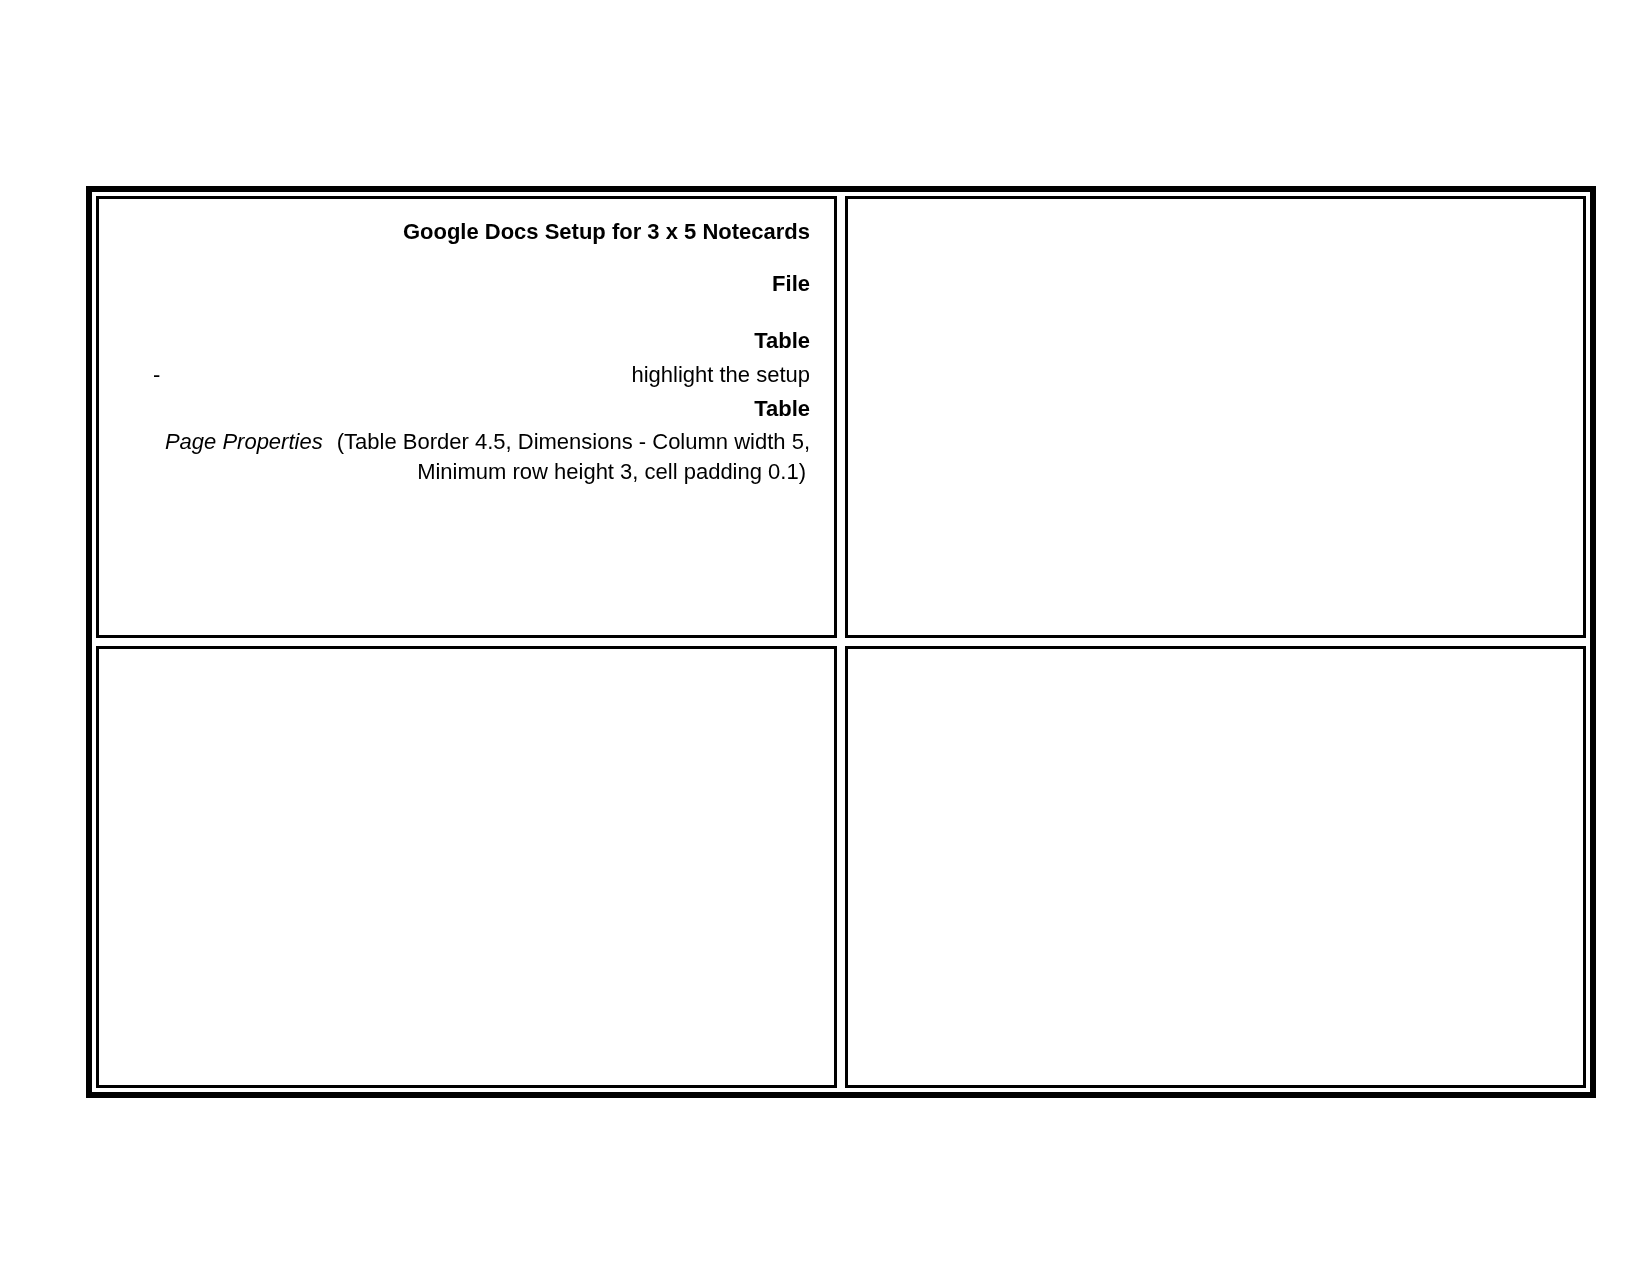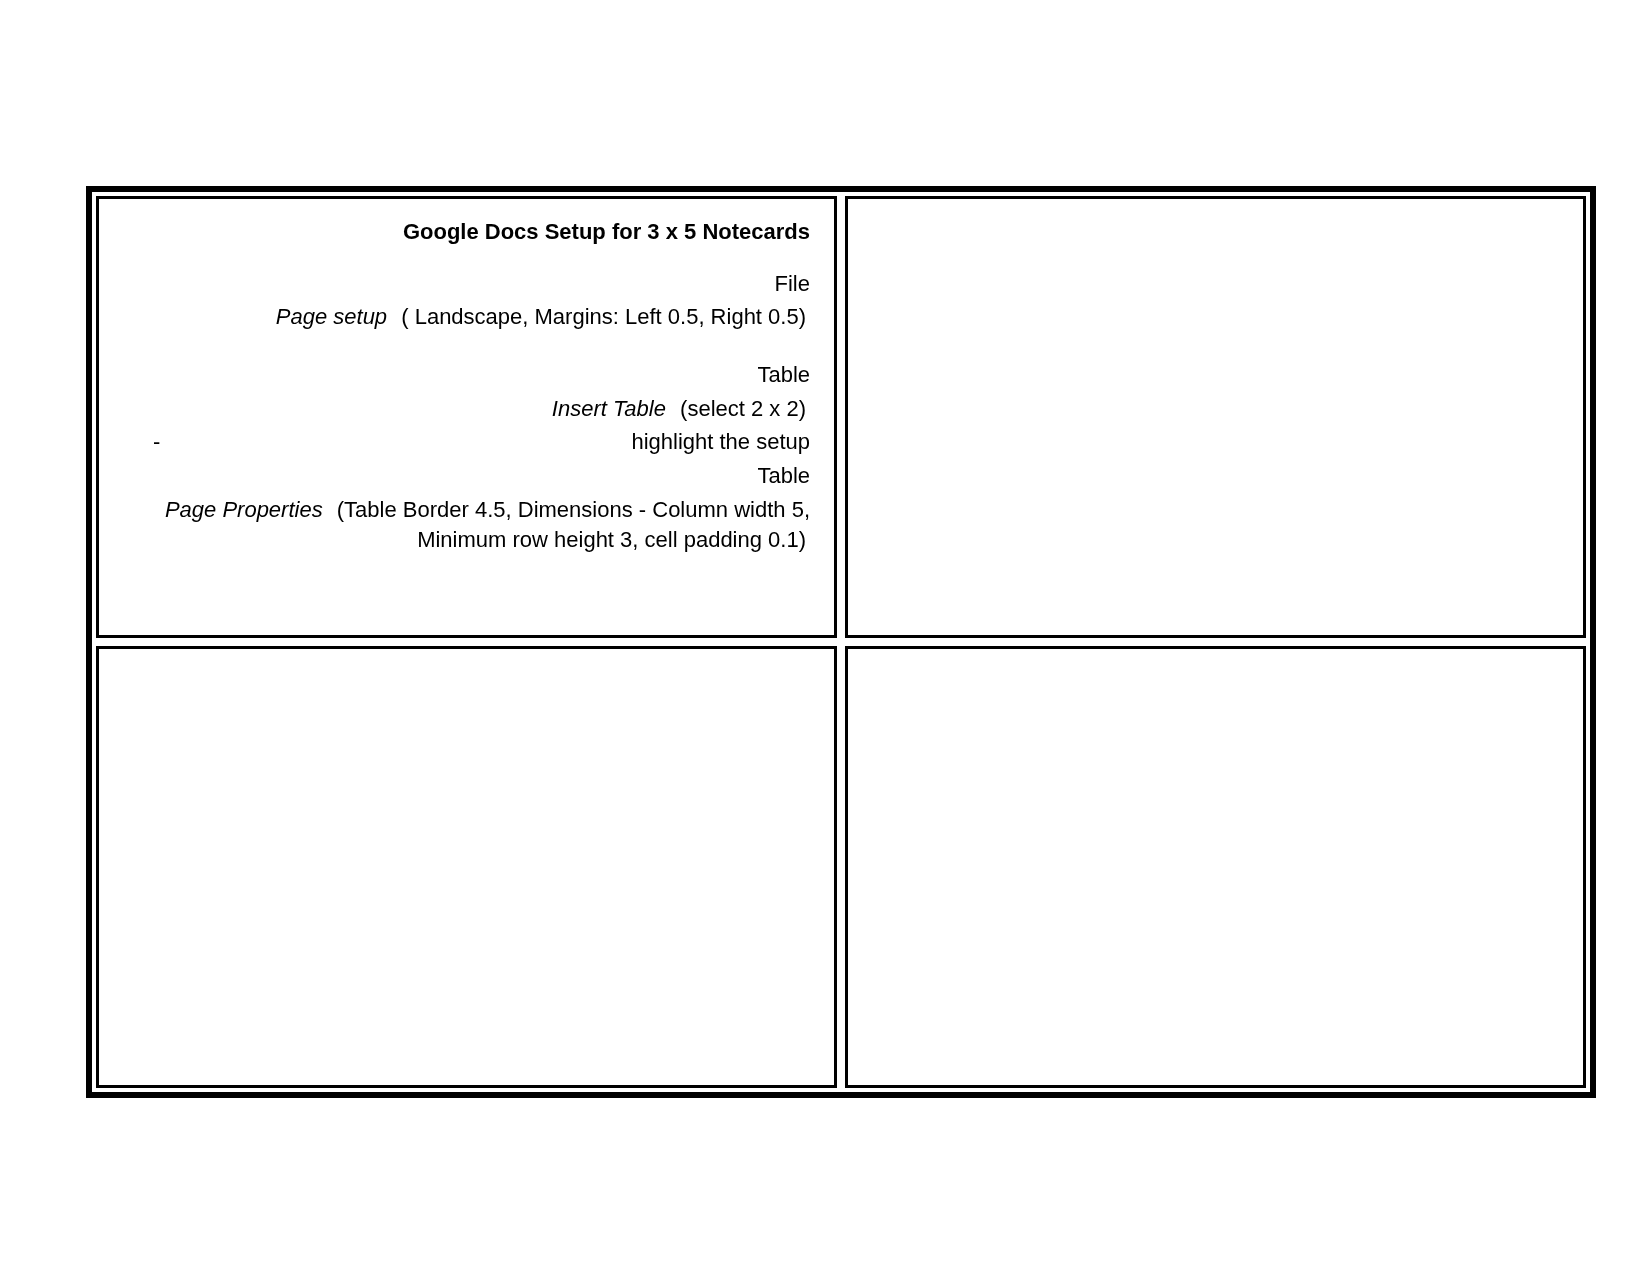--- a/index.html
+++ b/index.html
@@ -23,50 +23,44 @@
       grid-template-rows: 450px 450px;
       border: 6px solid #000;
     }
     .cell {
       border: 3px solid #000;
       padding: 14px 20px;
       font-size: 22px;
       line-height: 1.35;
     }
     .title { font-weight: bold; margin-bottom: 22px; }
-    .sec-head { font-weight: normal; }
+    .sec-head { font-weight: bold; }
     .italic { font-style: italic; }
     .bullet-row { padding-left: 50px; position: relative; }
     .bullet-row::before {
       content: "-";
       position: absolute;
       left: 30px;
     }
     .spacer { height: 20px; }
   </style>
 </head>
 <body>
 
 <div class="page">
   <div class="grid">
 
     <div class="cell">
       <div class="title">Google Docs Setup for 3 x 5 Notecards</div>
 
       <div class="sec-head">File</div>
-      <div>
-        <span class="italic">Page setup</span><span> ( Landscape, Margins: Left 0.5, Right 0.5)</span>
-      </div>
 
       <div class="spacer"></div>
 
       <div class="sec-head">Table</div>
-      <div>
-        <span class="italic">Insert Table</span><span> (select 2 x 2)</span>
-      </div>
       <div class="bullet-row">highlight the setup</div>
 
       <div class="sec-head">Table</div>
       <div>
         <span class="italic">Page Properties</span><span> (Table Border  4.5, Dimensions - Column width 5, Minimum row height 3, cell padding 0.1)</span>
       </div>
     </div>
 
     <div class="cell"></div>
     <div class="cell"></div>

